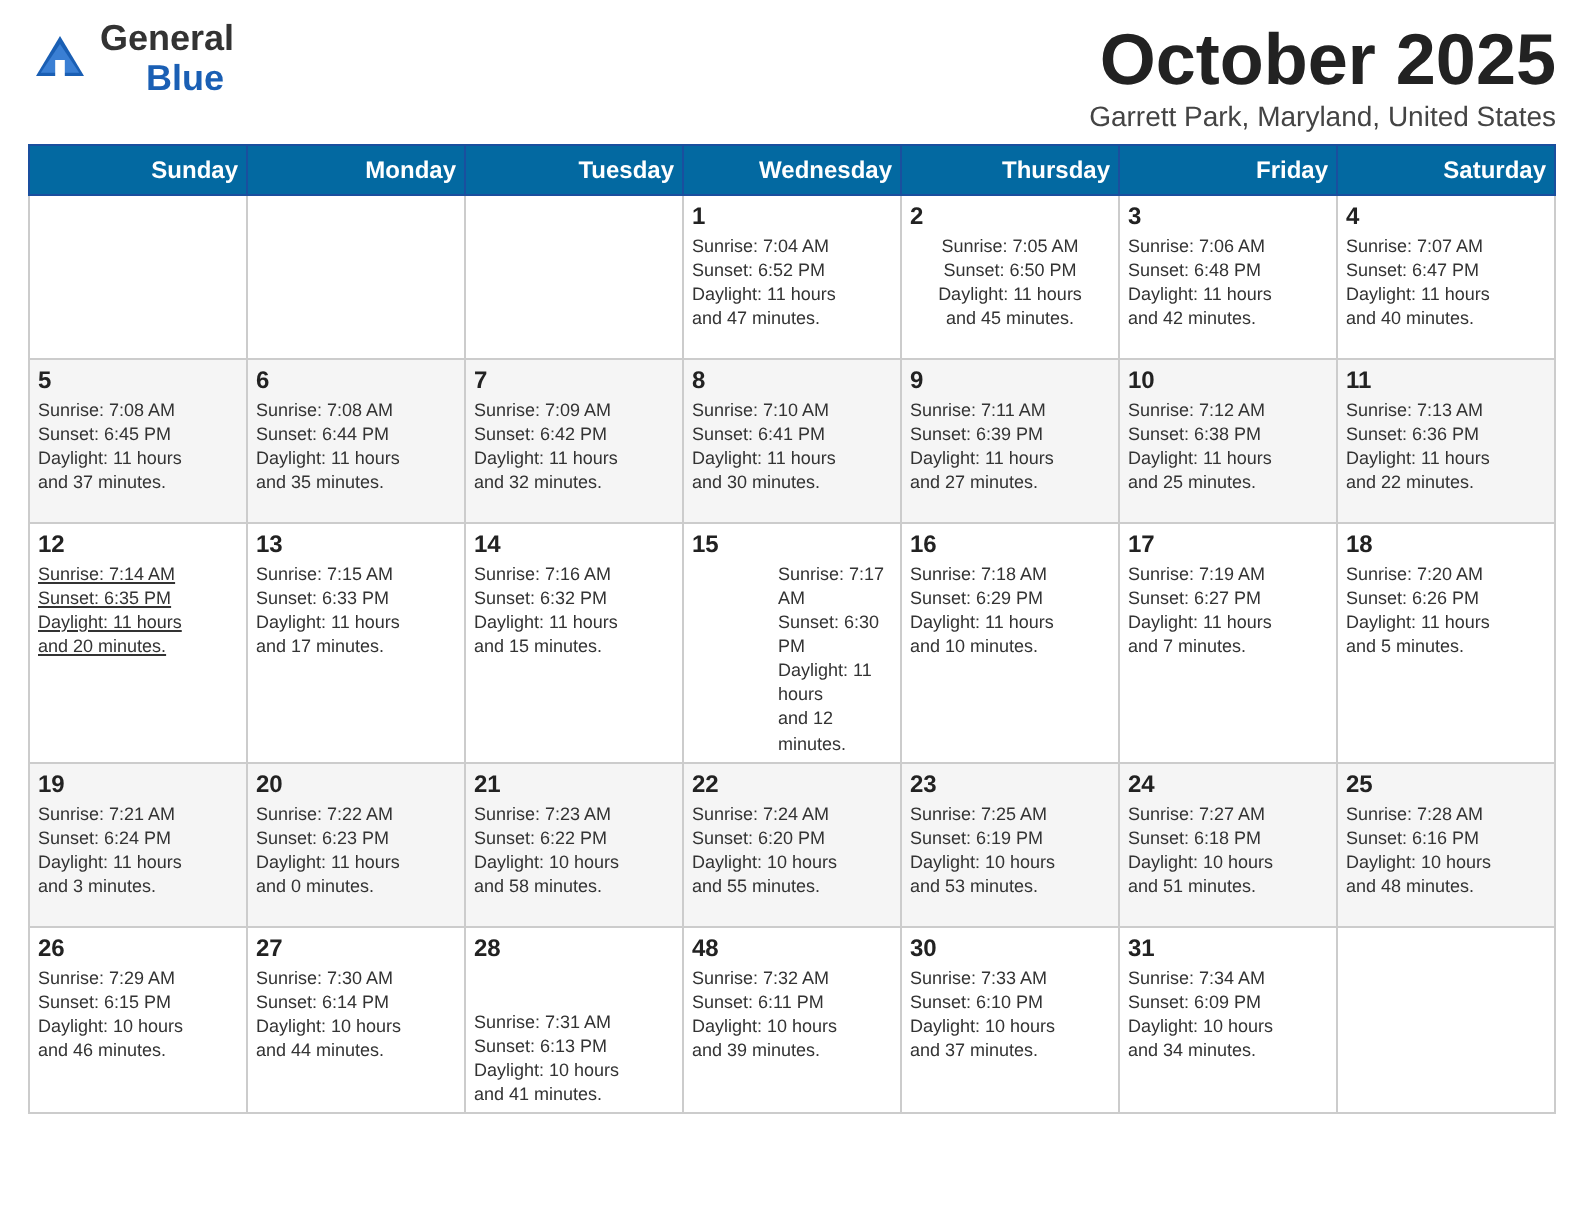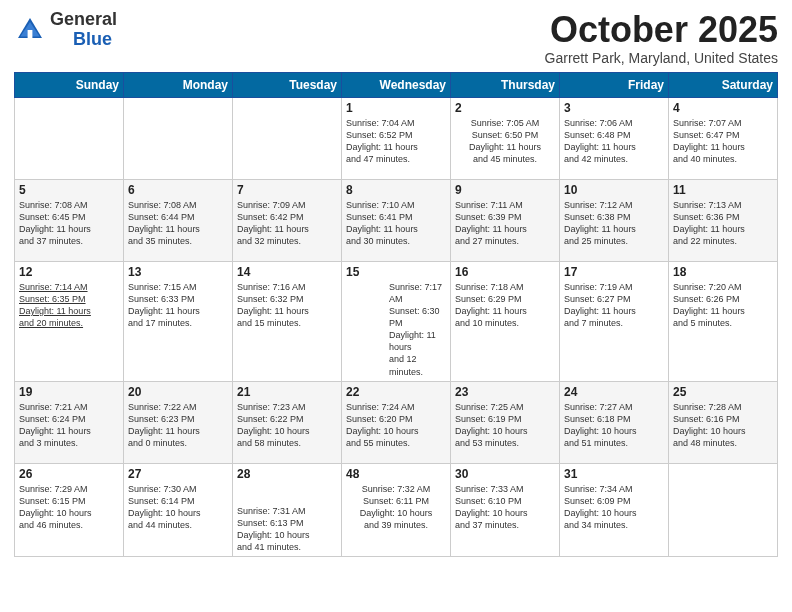--- a/index.html
+++ b/index.html
@@ -340,21 +340,21 @@
           </td>
           <td>
             <span class="day-num">28</span>
             <div class="day-info" style="white-space: pre-line; margin-top: 24px;">Sunrise: 7:31 AM
 Sunset: 6:13 PM
 Daylight: 10 hours
 and 41 minutes.</div>
           </td>
           <td>
             <span class="day-num">48</span>
-            <div class="day-info" style="white-space: pre-line; text-align: center;">Sunrise: 7:32 AM
+            <div class="day-info" style="white-space: pre-line;">Sunrise: 7:32 AM
 Sunset: 6:11 PM
 Daylight: 10 hours
 and 39 minutes.</div>
           </td>
           <td>
             <span class="day-num">30</span>
             <div class="day-info" style="white-space: pre-line;">Sunrise: 7:33 AM
 Sunset: 6:10 PM
 Daylight: 10 hours
 and 37 minutes.</div>

